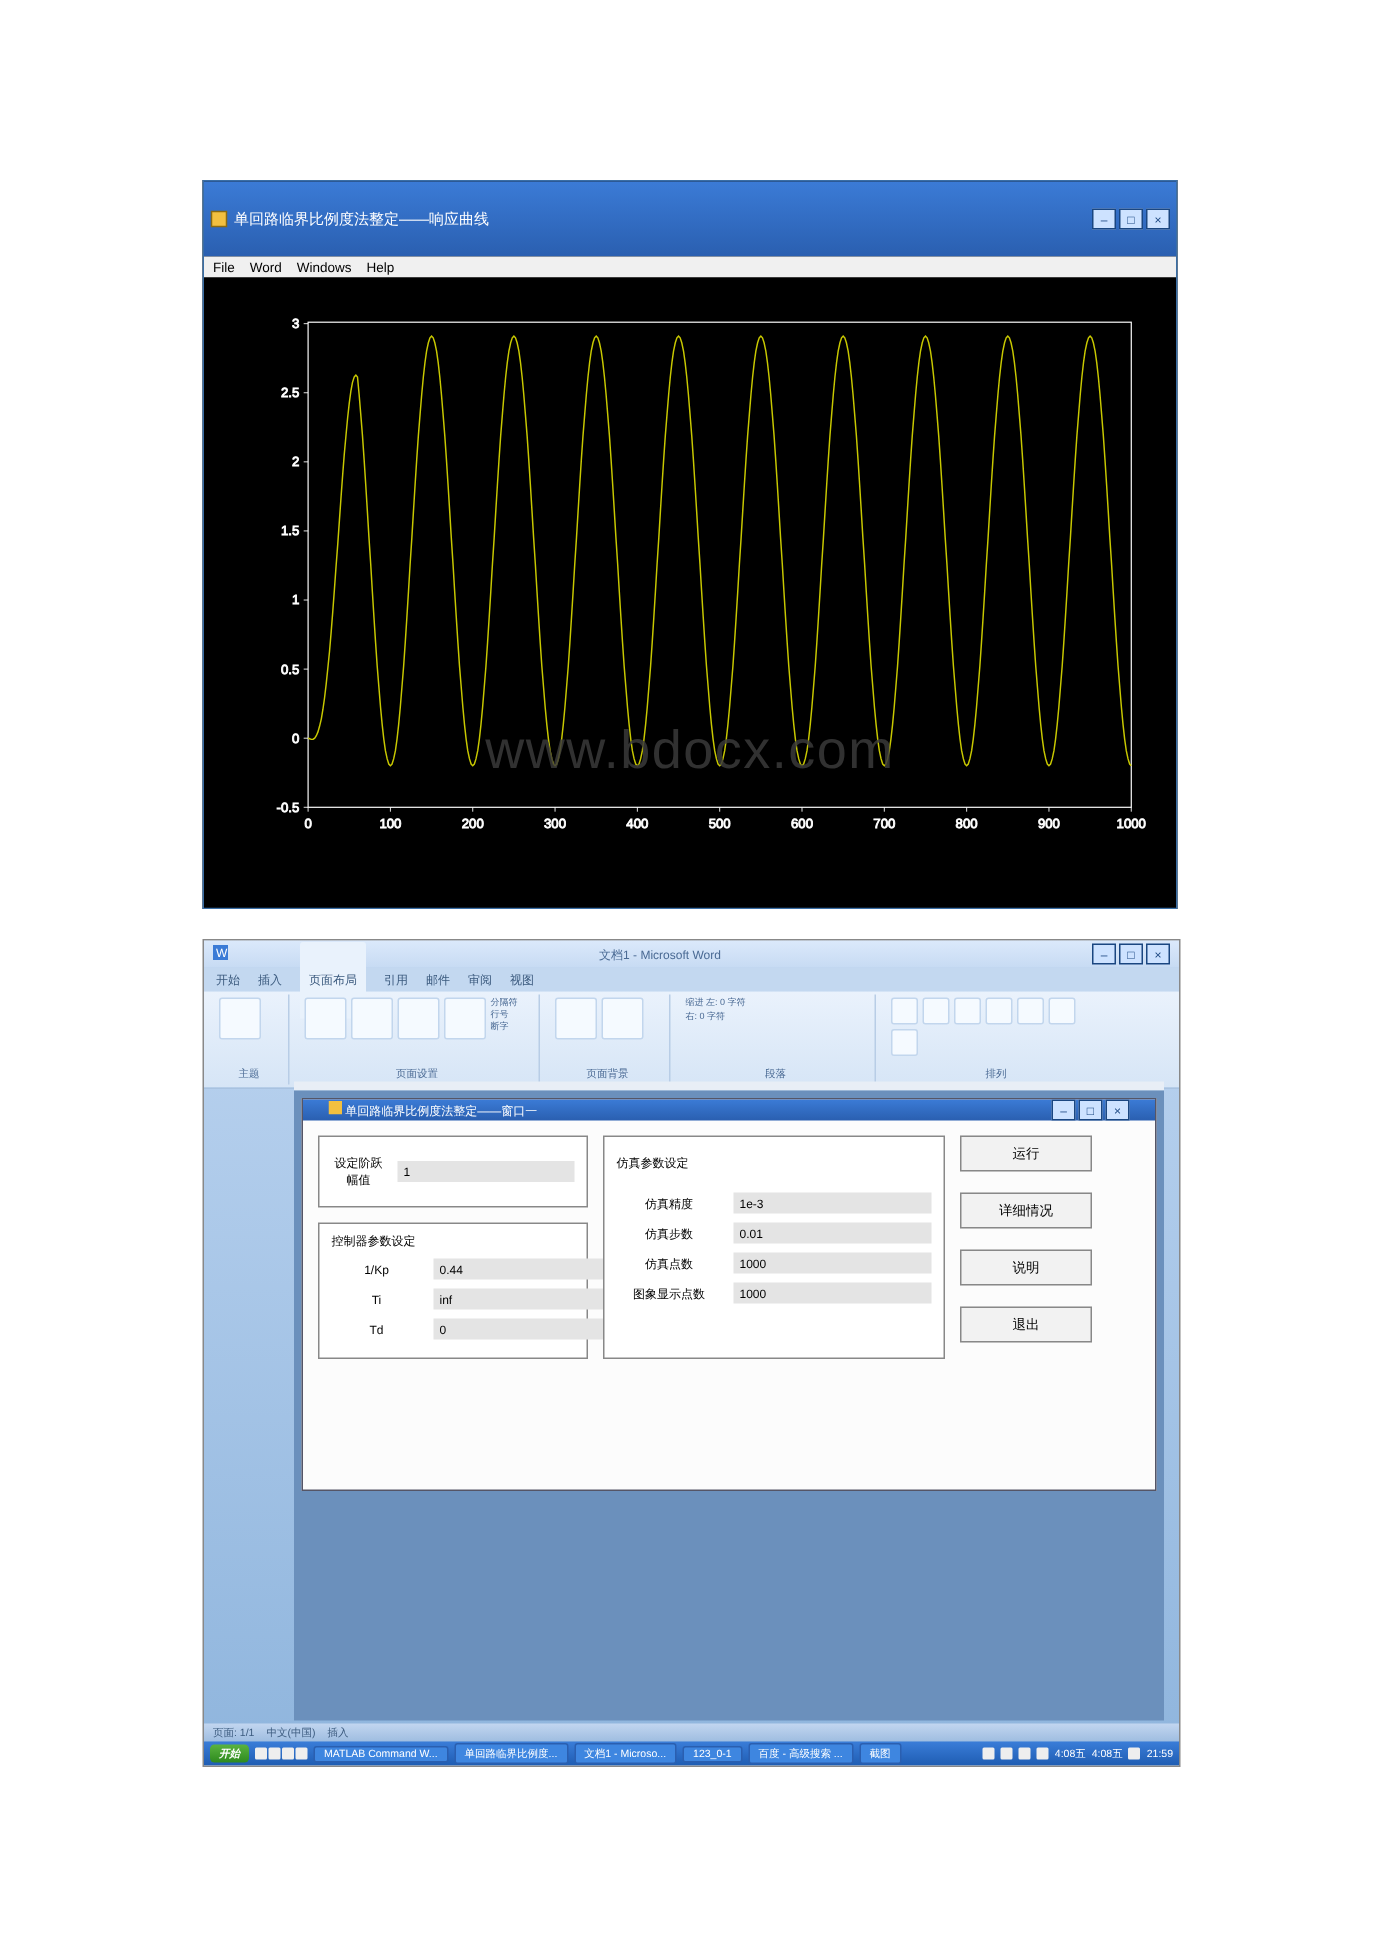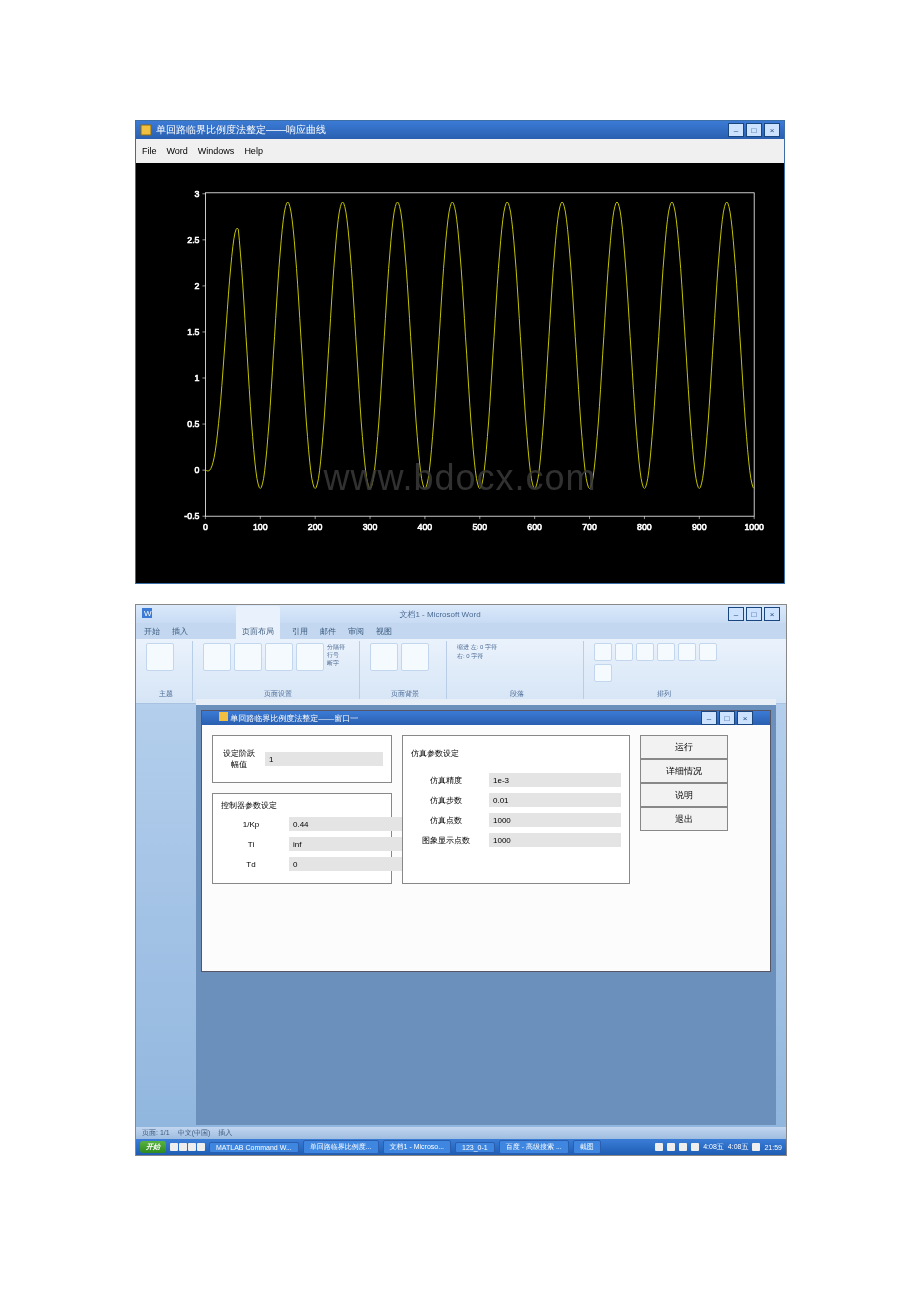--- a/index.html
+++ b/index.html
@@ -32,42 +32,42 @@
     background: #000;
     position: relative;
   }
   .titlebar {
     height: 18px;
     background: linear-gradient(#3b7bd6, #2a5fb0);
     color: #fff;
     font-size: 10px;
     display: flex;
     align-items: center;
-    padding: 0 4px;
+    padding: 16px 4px;
     justify-content: space-between;
   }
   .titlebar .icon {
     display: inline-flex;
     align-items: center;
     gap: 4px;
   }
   .winbtns {
     display: flex;
     gap: 2px;
   }
   .winbtn {
     width: 14px; height: 12px;
     background: #cde2ff;
     border: 1px solid #1a4680;
     font-size: 8px;
     display: flex; align-items: center; justify-content: center;
     color: #1a4680;
   }
   .menubar {
-    height: 24px;
+    height: 14px;
     background: #f0f0f0;
     font-size: 9px;
     color: #000;
     display: flex;
     align-items: center;
     gap: 10px;
     padding: 0 6px;
   }
   .plot-area {
     background: #000;
@@ -115,21 +115,20 @@
     align-items: center;
     gap: 12px;
     padding: 0 8px;
     font-size: 8px;
     color: #3b5a7e;
   }
   .word-tabs .active {
     background: #e9f2fc;
     padding: 20px 6px;
     border-radius: 2px 2px 0 0;
-    margin-left: 36px;
   }
   .ribbon {
     height: 60px;
     background: linear-gradient(#eaf2fc, #d6e5f6);
     border-bottom: 1px solid #a8c2e0;
     display: flex;
     align-items: center;
     gap: 4px;
     padding: 2px 4px;
     font-size: 7px;
@@ -206,20 +205,21 @@
     flex: 1;
     height: 14px;
     background: #e4e4e4;
     border: none;
     font-size: 8px;
     padding: 0 4px;
   }
   .btncol {
     display: flex;
     flex-direction: column;
+    gap: 14px;
     width: 88px;
   }
   .btn {
     height: 22px;
     background: #f2f2f2;
     border: 1px solid #888;
     font-size: 9px;
     display: flex;
     align-items: center;
     justify-content: center;

